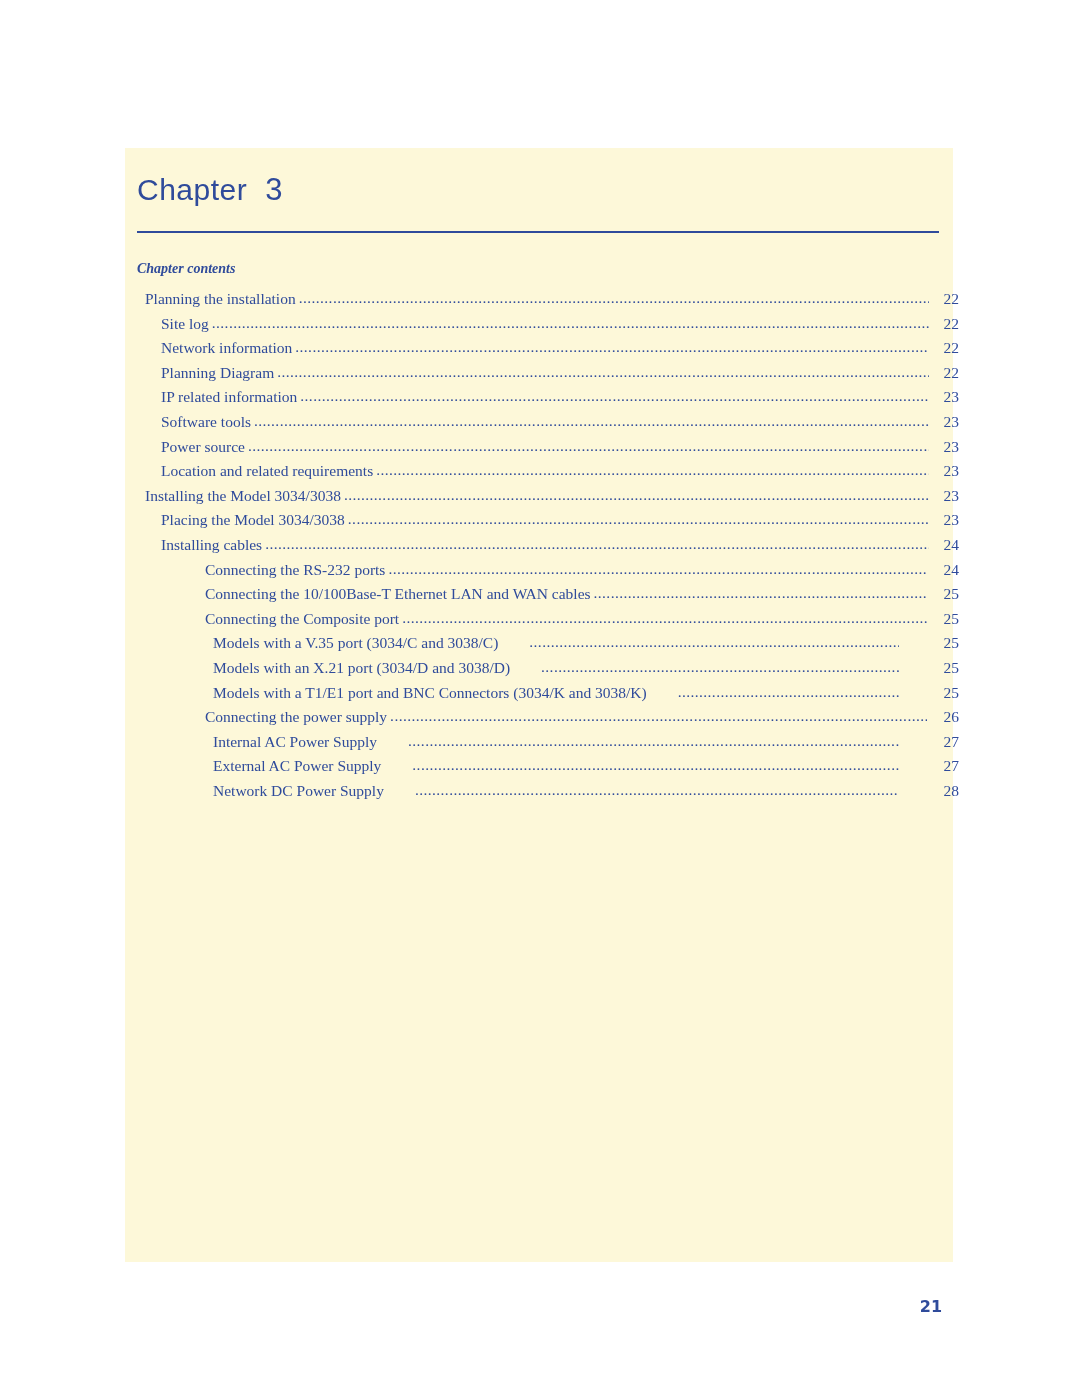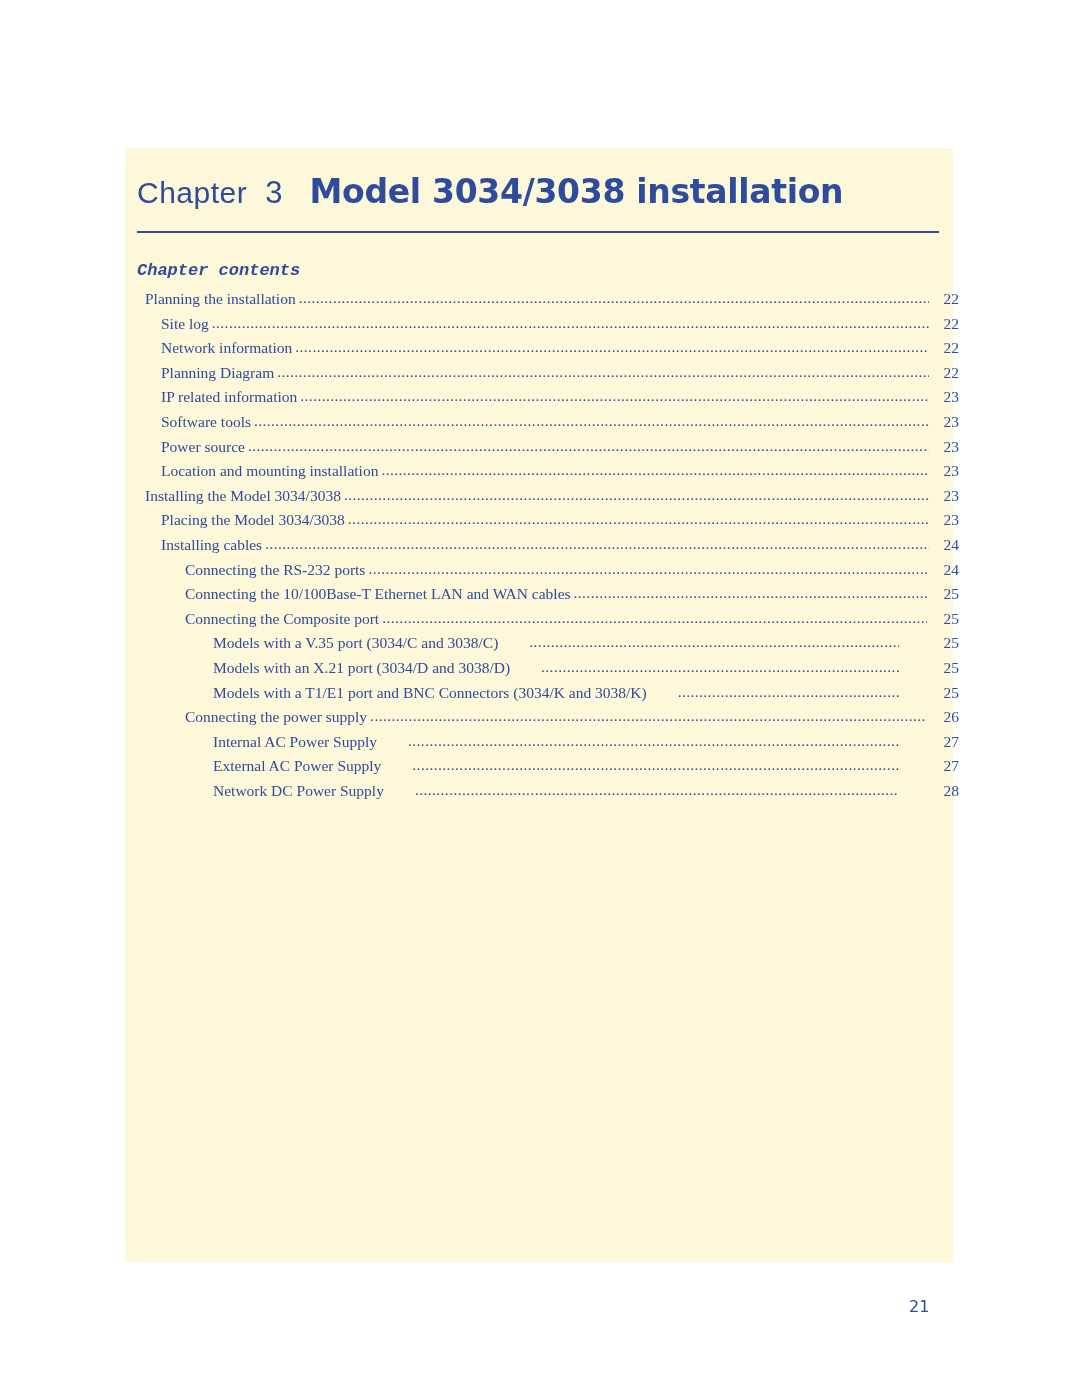--- a/index.html
+++ b/index.html
@@ -64,24 +64,24 @@
     left: 137px;
     top: 231px;
     width: 802px;
     height: 2px;
     background: #2f4b9b;
   }
   .contents-label {
     position: absolute;
     left: 137px;
     top: 261px;
-    font-family: Liberation Mono, monospace;
+    font-family: Liberation Serif, serif;
     font-style: italic;
     font-weight: bold;
-    font-size: 17px;
+    font-size: 14px;
     color: #2f4b9b;
   }
   .toc {
     position: absolute;
     left: 137px;
     top: 290px;
     width: 822px;
   }
   .toc-row {
     display: flex;
@@ -107,48 +107,47 @@
     top: -1px;
   }
   .toc-row .pg {
     flex: 0 0 auto;
     width: 30px;
     text-align: right;
     padding-left: 2px;
   }
   .lvl-0 { margin-left: 8px; }
   .lvl-1 { margin-left: 24px; font-family: Liberation Serif, serif; }
-  .lvl-2 { margin-left: 48px; }
+  .lvl-2 { margin-left: 68px; }
   .lvl-3 { margin-left: 76px; gap: 28px; }
 
   .lvl-0 .pg, .lvl-1 .pg { width: 28px; }
 
   .page-number {
     position: absolute;
     left: 909px;
     top: 1297px;
     width: 44px;
-    text-align: left;
+    text-align: center;
     font-family: "DejaVu Sans", sans-serif;
-    font-weight: normal;
+    font-weight: bold;
     font-size: 16px;
     color: #2f4b9b;
   }
 </style>
 </head>
 <body>
 
 <div class="page">
 
   <div class="tint-panel"></div>
 
   <div class="chapter-header">
     <span class="chapter-word">Chapter</span>
     <span class="chapter-num">3</span>
-    <span class="chapter-title">Model 3034/3038 installation</span>
   </div>
 
   <div class="header-rule"></div>
 
   <div class="contents-label">Chapter contents</div>
 
   <div class="toc" id="toc-list">
       <div class="toc-row lvl-0">
         <span class="txt">Planning the installation</span>
         <span class="dots">............................................................................................................................................................................................................................</span>
@@ -178,21 +177,21 @@
         <span class="txt">Software tools</span>
         <span class="dots">............................................................................................................................................................................................................................</span>
         <span class="pg">23</span>
       </div>
       <div class="toc-row lvl-1">
         <span class="txt">Power source</span>
         <span class="dots">............................................................................................................................................................................................................................</span>
         <span class="pg">23</span>
       </div>
       <div class="toc-row lvl-1">
-        <span class="txt">Location and mounting installation</span>
+        <span class="txt">Location and related requirements</span>
         <span class="dots">............................................................................................................................................................................................................................</span>
         <span class="pg">23</span>
       </div>
       <div class="toc-row lvl-0">
         <span class="txt">Installing the Model 3034/3038</span>
         <span class="dots">............................................................................................................................................................................................................................</span>
         <span class="pg">23</span>
       </div>
       <div class="toc-row lvl-1">
         <span class="txt">Placing the Model 3034/3038</span>

